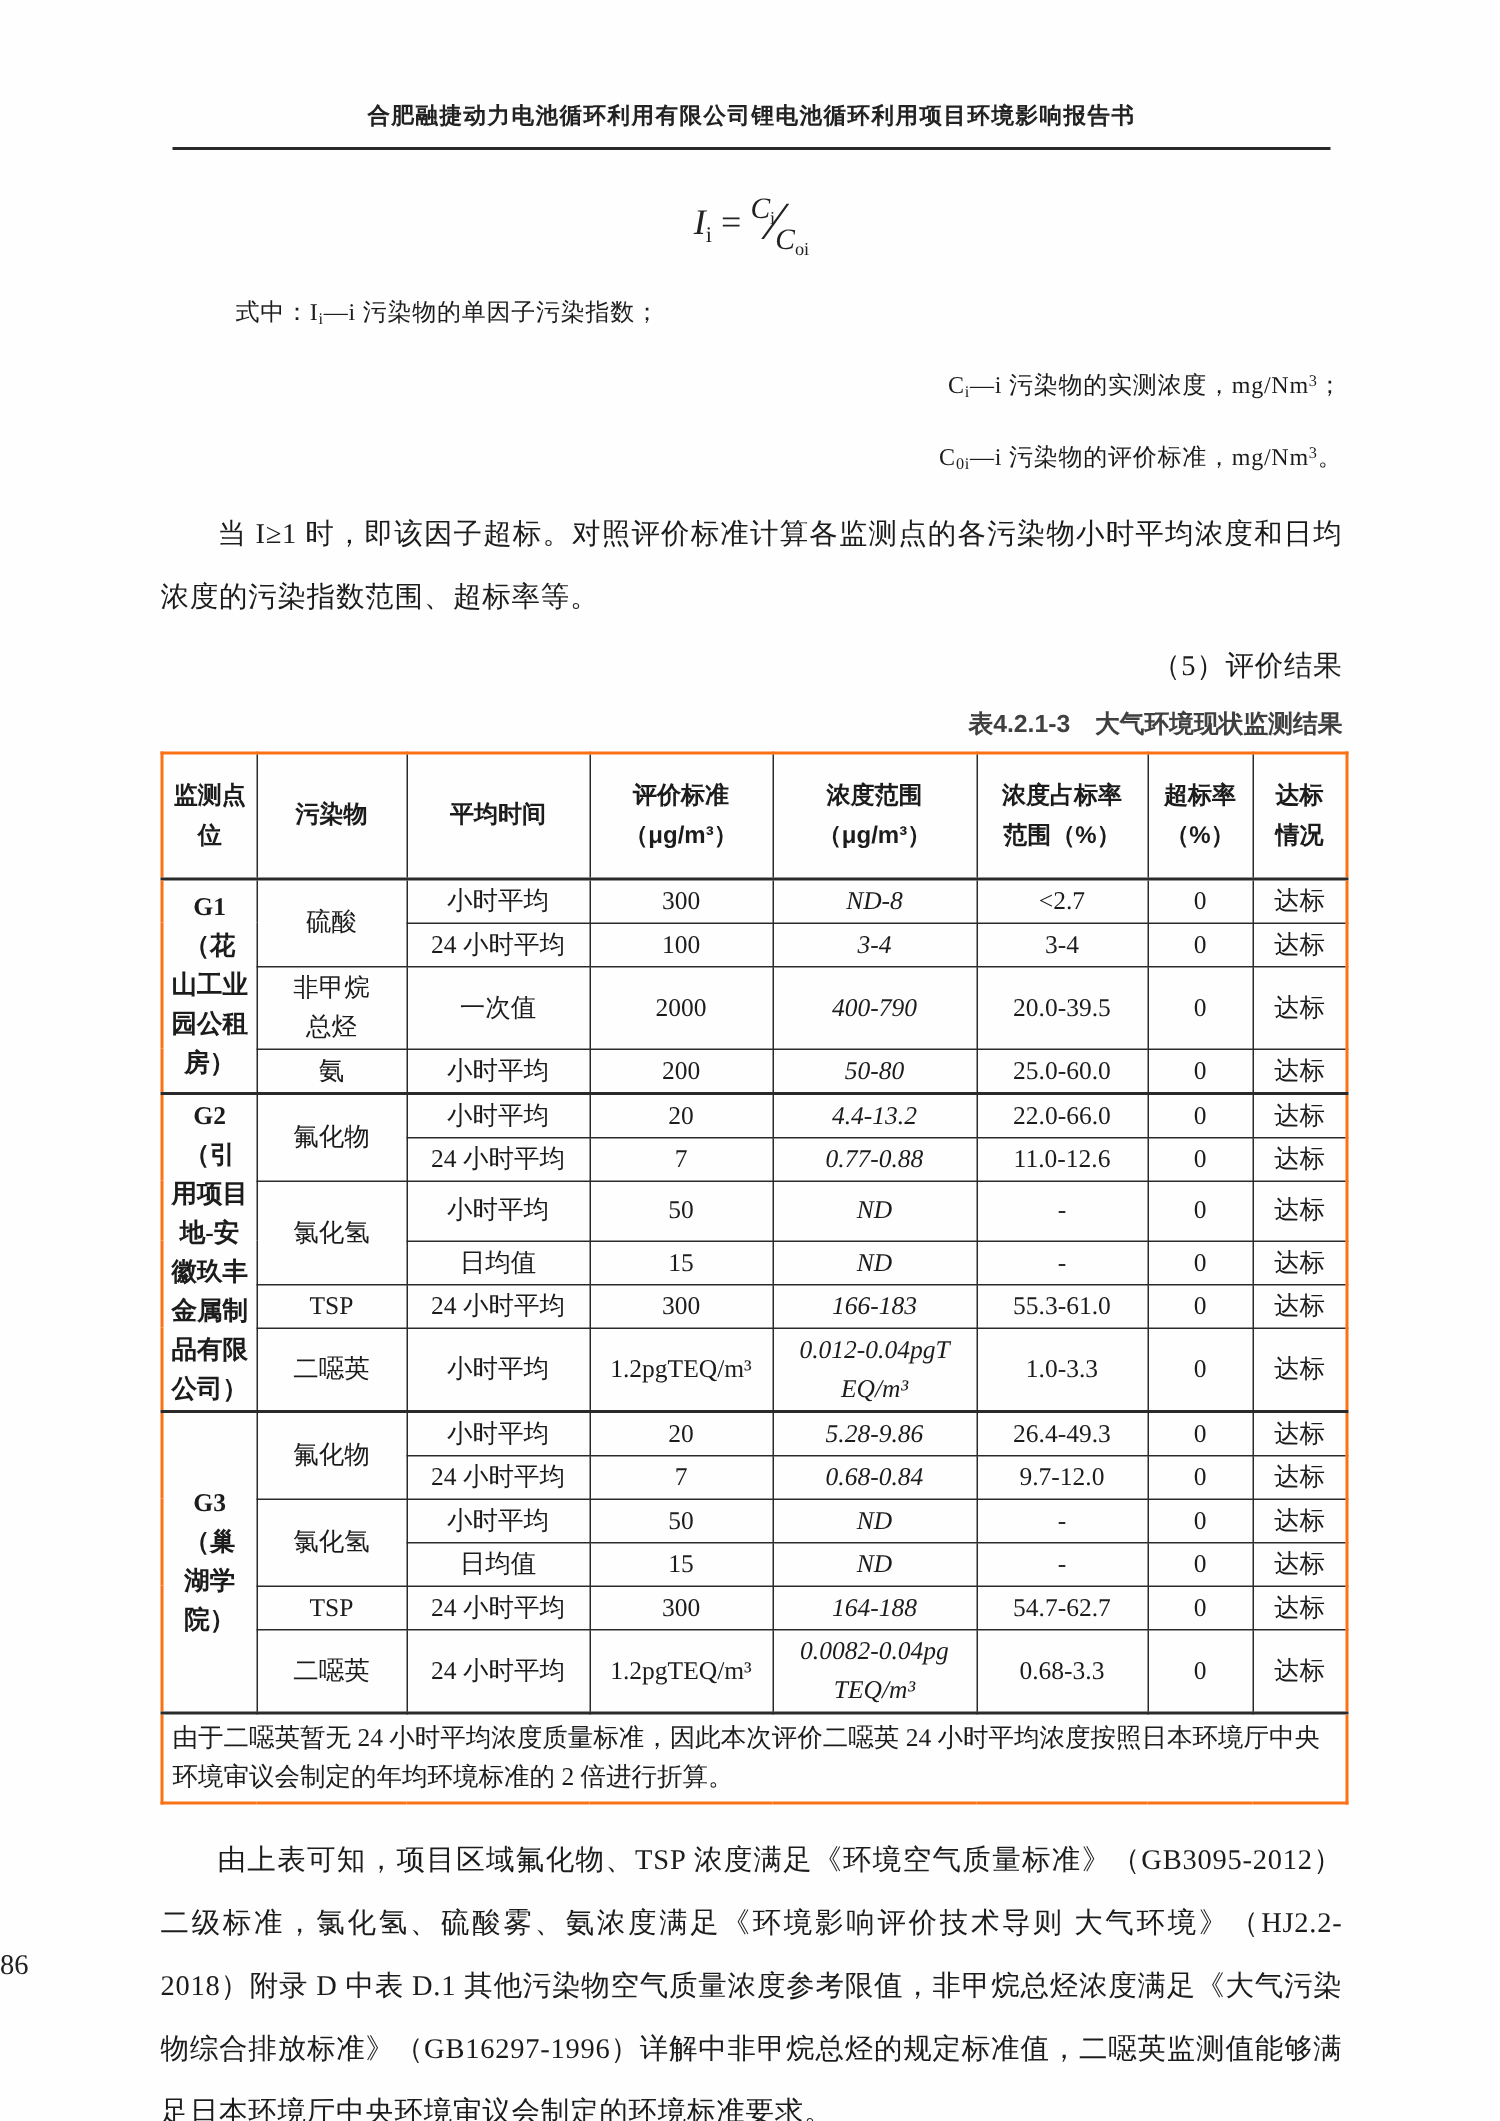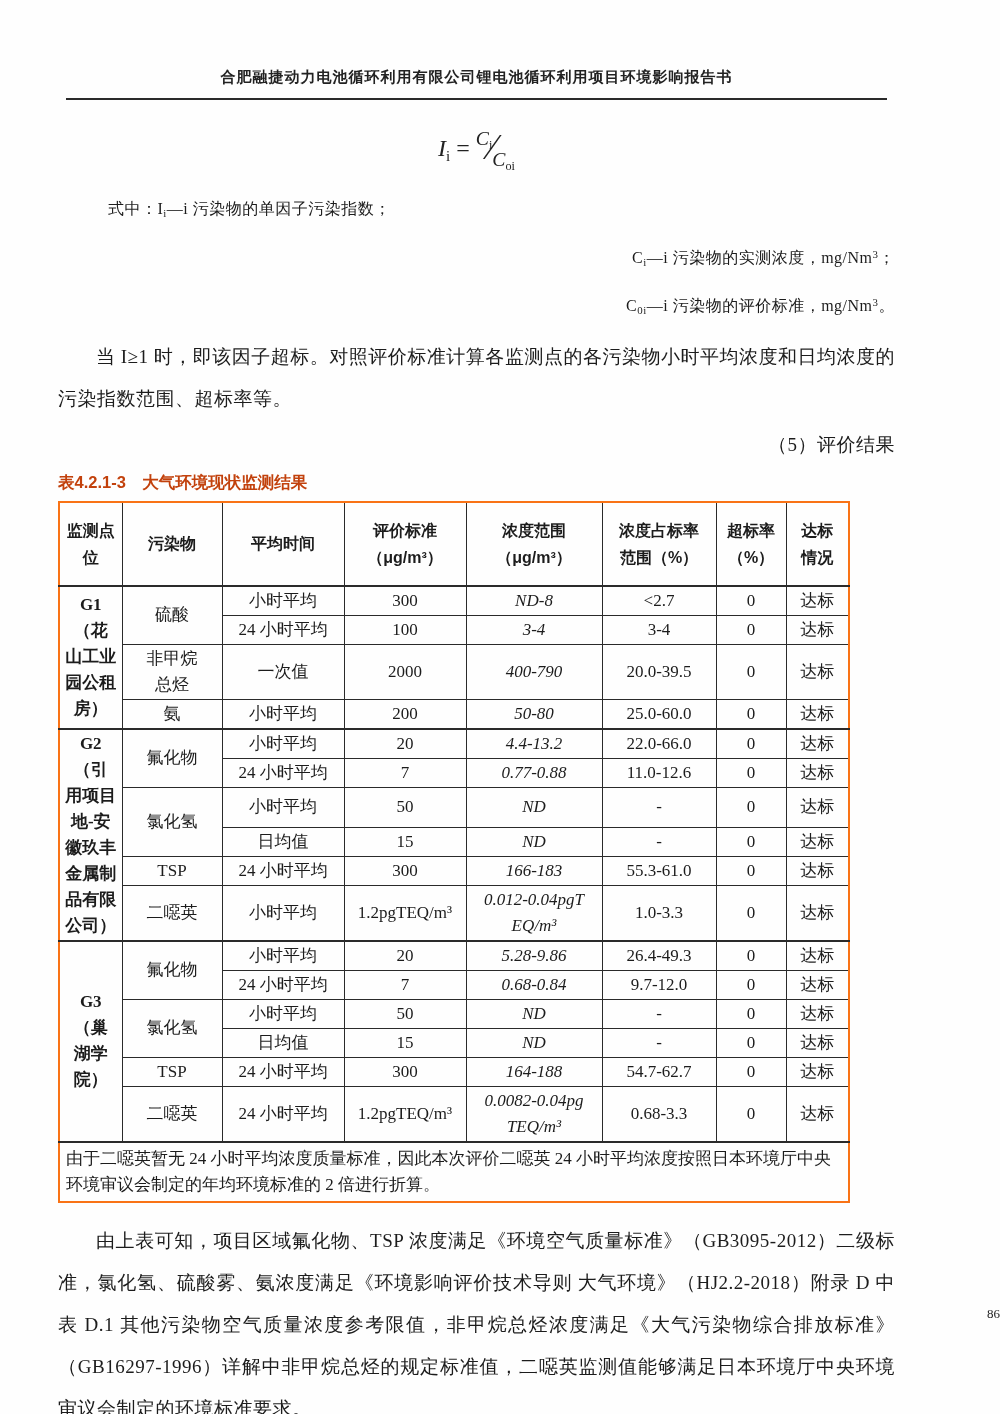--- a/index.html
+++ b/index.html
@@ -5,21 +5,21 @@
   * { margin: 0; padding: 0; box-sizing: border-box; }
   html, body { background: #ffffff; }
   .page {
     position: relative;
     width: 1000px;
     height: 1414px;
     margin: 0 auto;
     background: #fefefe;
     color: #1c1c1c;
     font-family: "Liberation Serif", "DejaVu Serif", serif;
-    padding: 68px 105px 0 58px;
+    padding: 68px 105px 0 107px;
     overflow: hidden;
   }
   
   .doc-header-title {
     text-align: center;
     font-size: 15px;
     font-weight: 700;
     letter-spacing: 1px;
     color: #222;
   }
@@ -59,27 +59,27 @@
   .para.exceed { margin-top: 4px; }
   .section-heading {
     font-size: 19px;
     line-height: 30px;
     margin: 10px 0 0 100px;
     letter-spacing: 0.5px;
     text-align: right;
   }
   
   .table-title {
-    text-align: left;
+    text-align: right;
     font-family: "Liberation Sans", "DejaVu Sans", sans-serif;
     font-weight: 700;
     font-size: 16.5px;
     margin-top: 12px;
     margin-bottom: 7px;
-    color: #c2410c;
+    color: #404040;
   }
   table.monitor {
     width: 790px;
     border-collapse: collapse;
     table-layout: fixed;
     border: 2px solid #f97316;
   }
   table.monitor th, table.monitor td {
     border: 1px solid #2a2a2a;
     text-align: center;
@@ -109,22 +109,22 @@
     line-height: 26px;
     padding: 3px 6px;
     border-top-width: 2px;
   }
   .conclusion { margin-top: 17px; }
   .page-number {
     position: absolute;
     bottom: 92px;
     left: 0;
     width: 100%;
-    text-align: right;
-    font-size: 13px;
+    text-align: left;
+    font-size: 19px;
     color: #222;
   }
 </style>
 </head>
 <body>
 
 <div class="page">
 
   <div class="doc-header-title">合肥融捷动力电池循环利用有限公司锂电池循环利用项目环境影响报告书</div>
   <hr class="header-rule">

